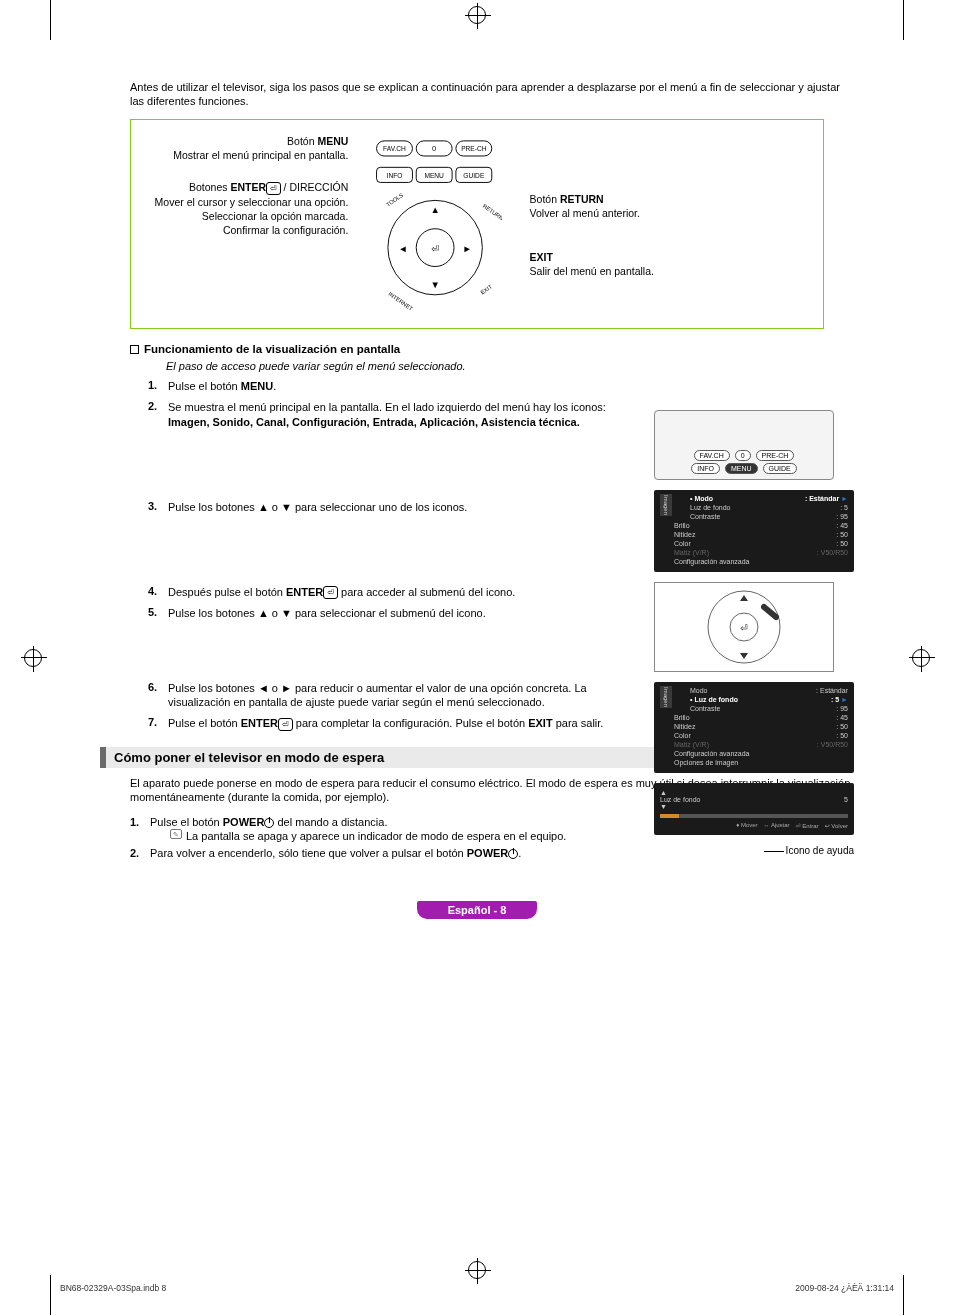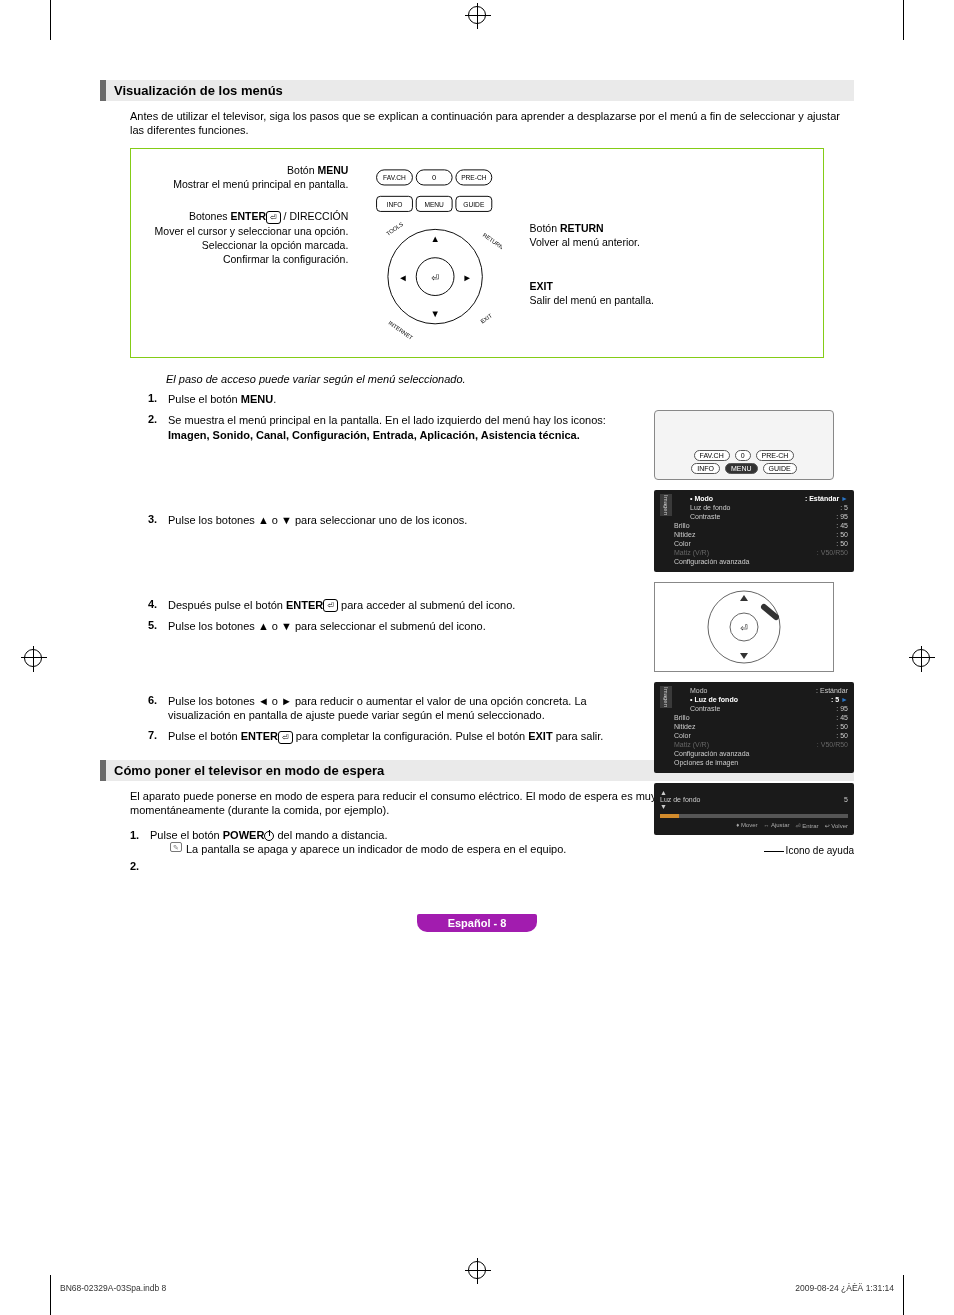--- a/index.html
+++ b/index.html
@@ -73,21 +73,20 @@
   <div class="crop-mark crop-tr-v"></div>
   <div class="crop-mark crop-bl-v"></div>
   <div class="crop-mark crop-br-v"></div>
   <div class="reg-mark reg-top"></div>
   <div class="reg-mark reg-left"></div>
   <div class="reg-mark reg-right"></div>
   <div class="reg-mark reg-bottom"></div>
 
   <div class="content">
 
-    <div class="section-title">Visualización de los menús</div>
     <p class="intro">Antes de utilizar el televisor, siga los pasos que se explican a continuación para aprender a desplazarse por el menú a fin de seleccionar y ajustar las diferentes funciones.</p>
 
     <div class="diagram-box">
       <div class="dg-col dg-left">
         <div>Botón <b class="k">MENU</b></div>
         <div>Mostrar el menú principal en pantalla.</div>
         <div style="height:18px"></div>
         <div>Botones <b class="k">ENTER</b><span class="enter-icon">⏎</span><span> / DIRECCIÓN</span></div>
         <div>Mover el cursor y seleccionar una opción.</div>
         <div>Seleccionar la opción marcada.</div>
@@ -123,20 +122,21 @@
       <div class="dg-col dg-right">
         <div style="height:58px"></div>
         <div>Botón <b class="k">RETURN</b></div>
         <div>Volver al menú anterior.</div>
         <div style="height:30px"></div>
         <div><b class="k">EXIT</b></div>
         <div>Salir del menú en pantalla.</div>
       </div>
     </div>
 
+    <div class="subhead"><span class="sq"></span><span>Funcionamiento de la visualización en pantalla</span></div>
     <p class="subtext">El paso de acceso puede variar según el menú seleccionado.</p>
 
     <ol class="steps">
       <li class="tight">
           <span class="num">1.</span>
         <span class="body">Pulse el botón <b class="k">MENU</b>.</span>
         </li>
       <li style="margin-bottom:70px">
           <span class="num">2.</span>
         <span class="body"><span>Se muestra el menú principal en la pantalla. En el lado izquierdo del menú hay los iconos: </span><b class="k">Imagen, Sonido, Canal, Configuración, Entrada, Aplicación, Asistencia técnica.</b></span>
@@ -298,20 +298,21 @@
           <div>Pulse el botón <b class="k">POWER</b><span class="power-icon"></span><span> del mando a distancia.</span></div>
           <div class="sub">
               <span class="note-icon">✎</span>
               <span>La pantalla se apaga y aparece un indicador de modo de espera en el equipo.</span>
             </div>
         </div>
       </li>
       <li>
           <span class="num">2.</span>
         <div style="flex:1">
+          <div>Para volver a encenderlo, sólo tiene que volver a pulsar el botón <b class="k">POWER</b><span class="power-icon"></span>.</div>
         </div>
       </li>
     </ol>
 
     <div class="pagenum-box">Español - 8</div>
   </div>
 
   <div class="footer">
     <span>BN68-02329A-03Spa.indb   8</span>
     <span>2009-08-24   ¿ÀÈÄ 1:31:14</span>

